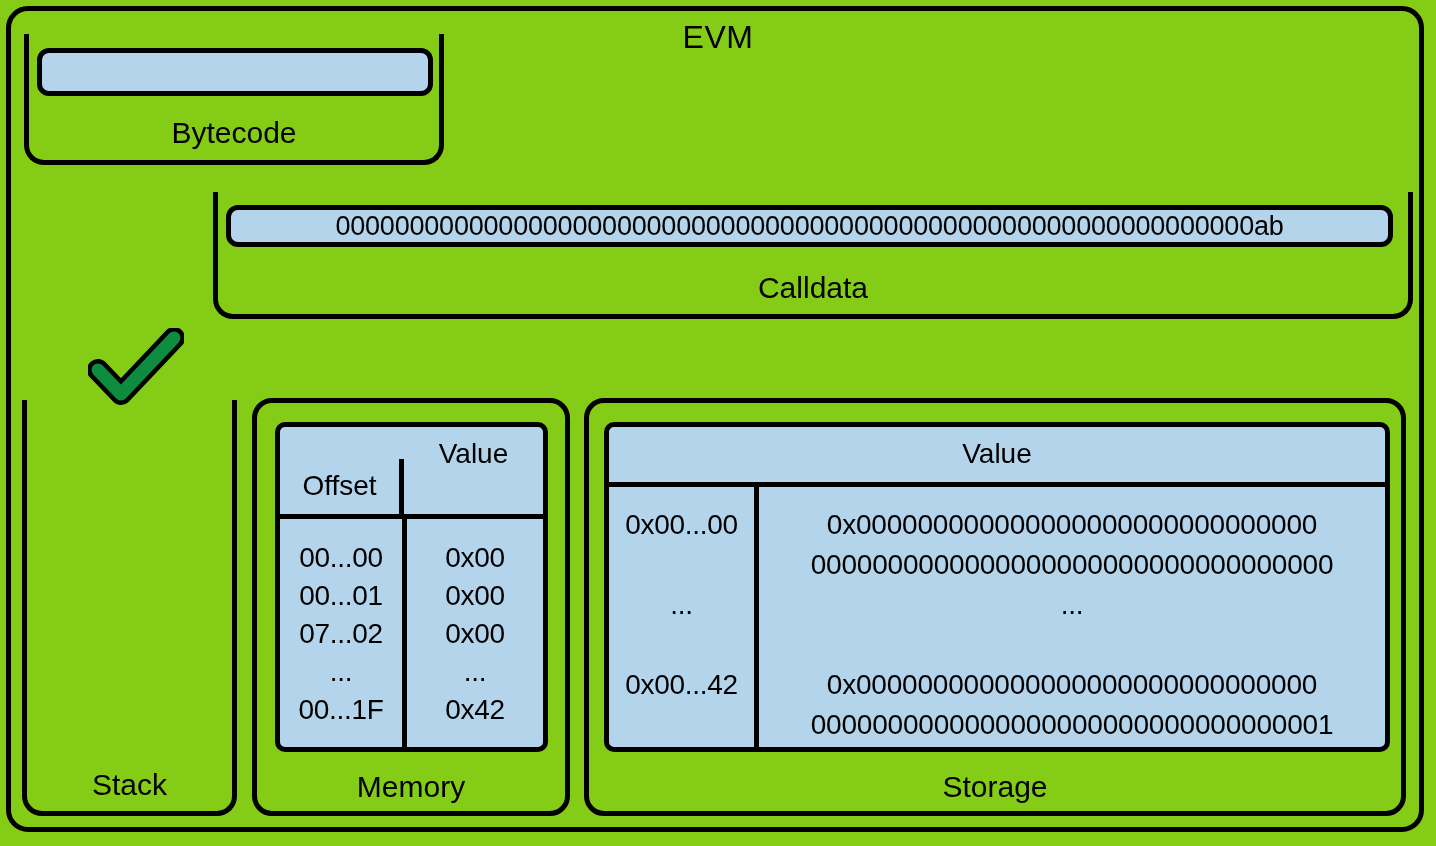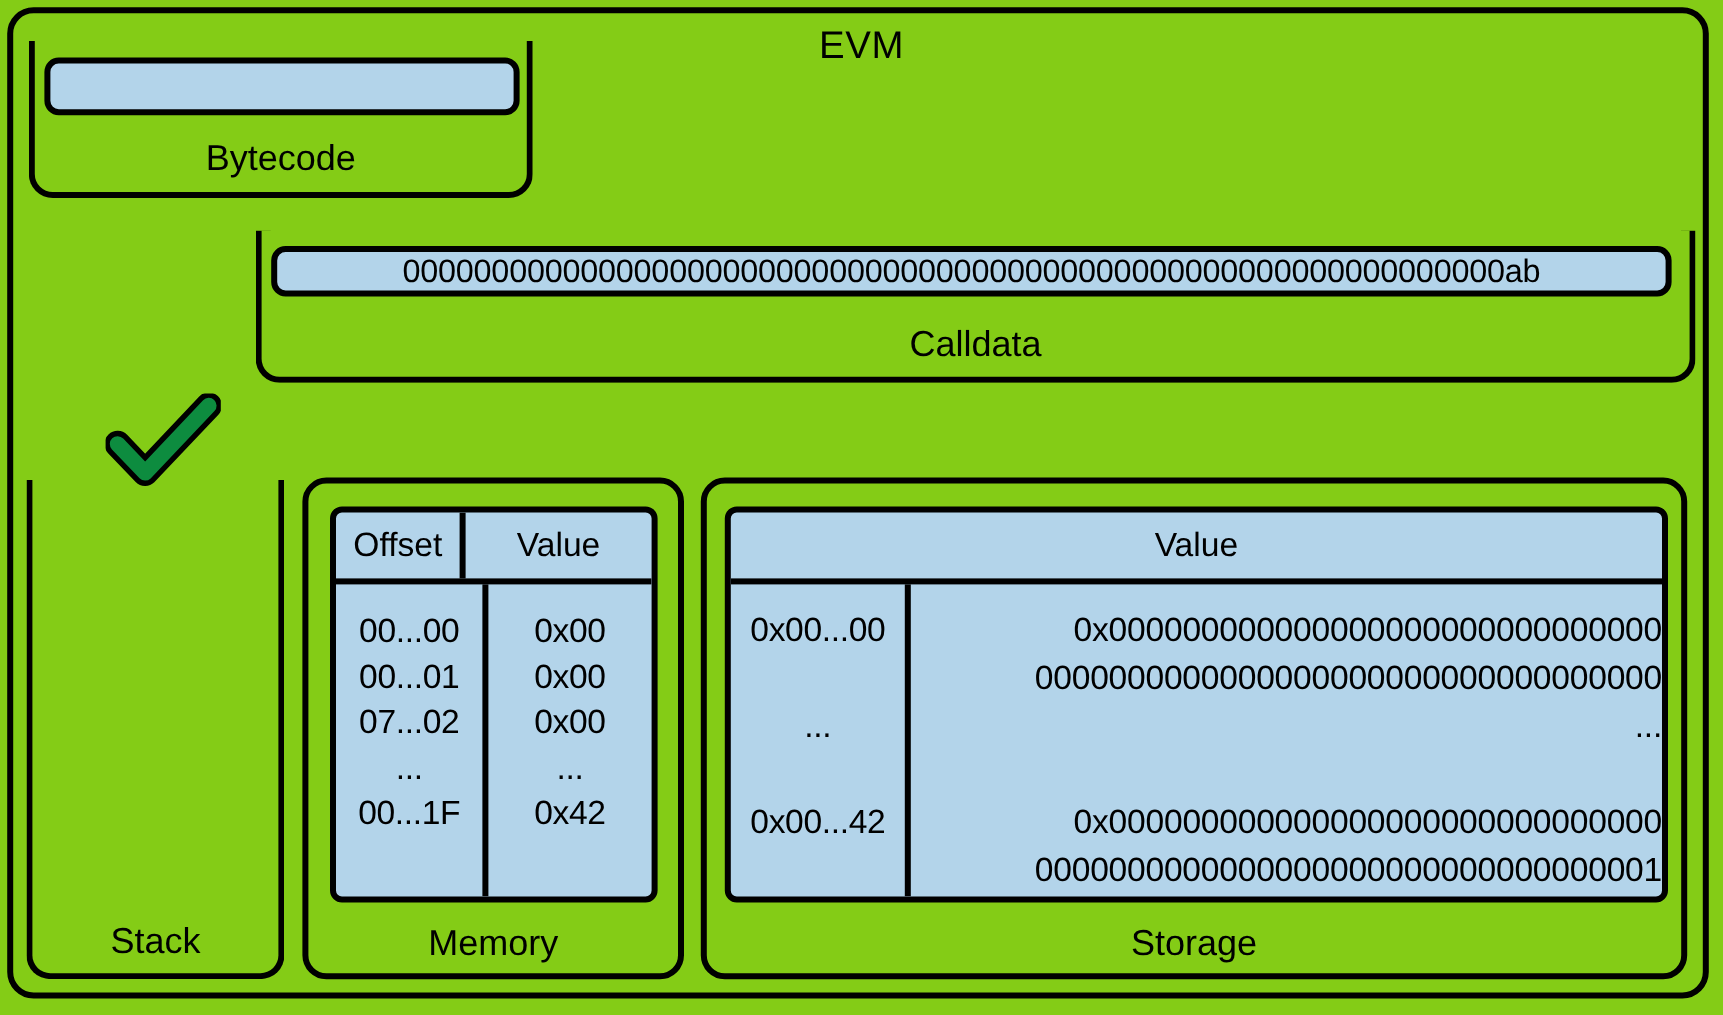--- a/index.html
+++ b/index.html
@@ -131,21 +131,21 @@
     padding: 12px 0 13px 0;
   }
   .td {
     text-align: center;
     font-size: 28px;
     line-height: 38px;
     letter-spacing: -0.3px;
     white-space: nowrap;
   }
   .hex-cell {
-    text-align: right;
+    text-align: center;
     font-size: 28px;
     line-height: 40px;
     letter-spacing: -0.2px;
   }
   .hex-cell div { white-space: nowrap; }
 
   .mem-rows { padding-top: 20px; }
   .stor-rows { padding-top: 18px; }
 
   
@@ -186,21 +186,21 @@
 
   <div class="u-box" style="left:22px; top:400px; width:215px; height:416px;">
   </div>
   <div class="u-label" style="left:22px; top:768px; width:215px;">Stack</div>
 
   <div class="c-box" style="left:252px; top:398px; width:318px; height:418px;">
   </div>
 
   <div class="tbl" style="left:275px; top:422px; width:273px; height:330px;">
     <div class="tbl-head">
-      <div class="tbl-col divider" style="width:108px;">
+      <div class="tbl-col divider" style="width:124px;margin-top:32px;">
         <div class="th">Offset</div>
       </div>
       <div class="tbl-col" style="flex:1;">
         <div class="th">Value</div>
       </div>
     </div>
     <div class="tbl-body">
       <div class="tbl-col divider mem-rows" style="width:127px;">
         <div class="td">00...00</div>
         <div class="td">00...01</div>

